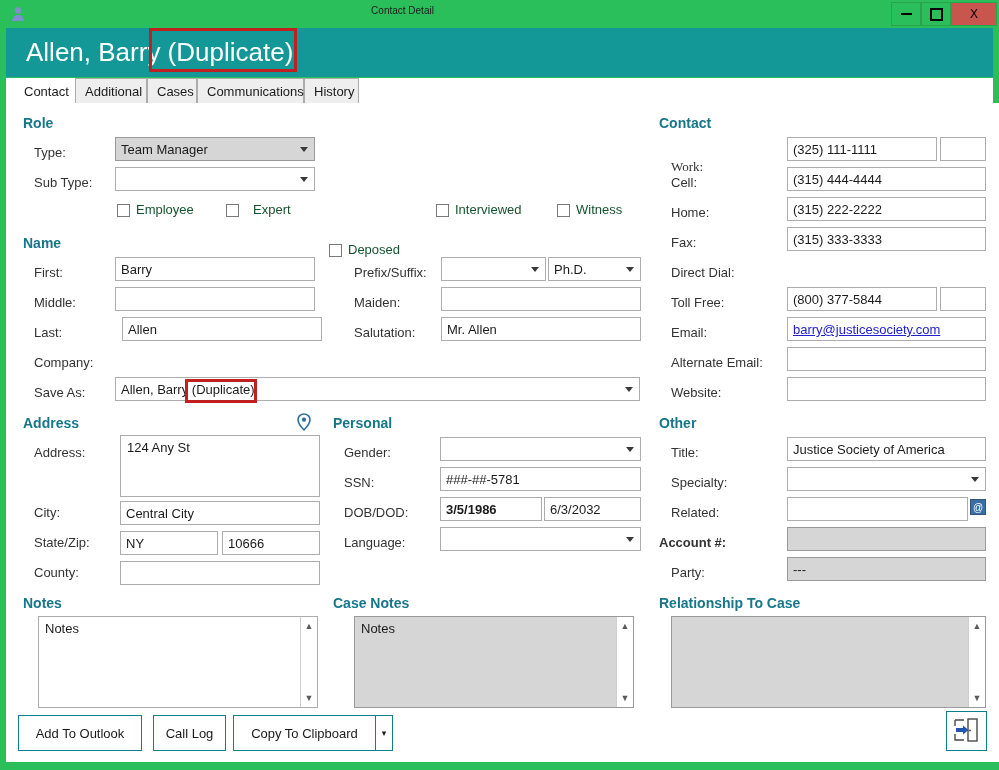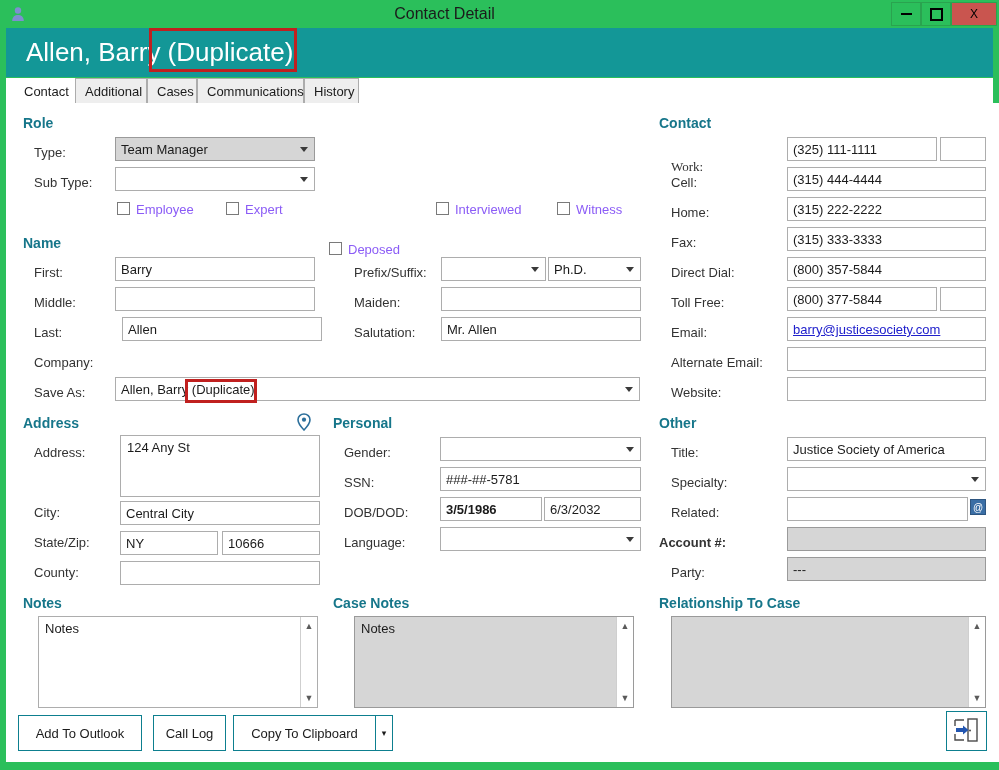--- a/index.html
+++ b/index.html
@@ -25,23 +25,22 @@
     width: 999px; height: 28px;
     background: #2BBF5B;
   }
   .titlebar-icon {
     position: absolute; left: 11px; top: 6px;
     width: 14px; height: 16px;
   }
   .title-text {
     position: absolute; left: 0; top: 5px; width: 805px;
     text-align: center;
-    font-size: 16px;
+    font-size: 10px;
     color: #1b1b1b;
-    margin-left: 42px;
   }
   .wincontrols {
     position: absolute; right: 2px; top: 2px;
     height: 24px;
     display: flex;
   }
   .wb {
     width: 30px; height: 24px;
     display: flex; align-items: center; justify-content: center;
     font-size: 12px; color: #000;
@@ -142,22 +141,22 @@
   .combo.filled { background: #d6d6d6; border: 1px solid #9a9a9a; }
   .combo .arw {
     position: absolute; right: 6px; top: 9px;
     width: 0; height: 0;
     border-left: 4px solid transparent;
     border-right: 4px solid transparent;
     border-top: 5px solid #3a3a3a;
   }
   .cbx {
     position: absolute;
-    display: flex; align-items: flex-start;
-    font-size: 13px; color: #8b5cf6;
+    display: flex; align-items: flex-end;
+    font-size: 13px; color: #14532d;
     white-space: nowrap;
   }
   .cbx .box {
     width: 13px; height: 13px;
     border: 1px solid #7a7a7a;
     background: #fff;
     box-sizing: border-box;
     margin-right: 6px;
     flex: none;
   }
@@ -263,21 +262,21 @@
     </div>
     <div class="lbl" style="left:28px; top:72px;">Sub Type:</div>
     <div class="combo" style="left:109px; top:64px; width:200px;">
       <span></span><span class="arw"></span>
     </div>
 
     <div class="cbx" style="left:111px; top:99px;">
       <span class="box"></span>
         <span>Employee</span>
     </div>
-    <div class="cbx" style="left:220px; top:99px;">
+    <div class="cbx" style="left:220px; top:99px;gap:8px;">
       <span class="box"></span>
         <span>Expert</span>
     </div>
     <div class="cbx" style="left:323px; top:99px;margin-top:40px;">
       <span class="box"></span>
         <span>Deposed</span>
     </div>
     <div class="cbx" style="left:430px; top:99px;">
       <span class="box"></span>
         <span>Interviewed</span>
@@ -348,21 +347,20 @@
     <div class="lbl" style="left:665px; top:56px;font-family:Liberation Serif, serif;">Work:</div>
     <div class="fld" style="left:781px; top:34px; width:150px;">(325) 111-1111</div>
     <div class="fld" style="left:934px; top:34px; width:46px;"></div>
     <div class="lbl" style="left:665px; top:72px;">Cell:</div>
     <div class="fld" style="left:781px; top:64px; width:199px;">(315) 444-4444</div>
     <div class="lbl" style="left:665px; top:102px;">Home:</div>
     <div class="fld" style="left:781px; top:94px; width:199px;">(315) 222-2222</div>
     <div class="lbl" style="left:665px; top:132px;">Fax:</div>
     <div class="fld" style="left:781px; top:124px; width:199px;">(315) 333-3333</div>
     <div class="lbl" style="left:665px; top:162px;">Direct Dial:</div>
-    <div class="fld" style="left:781px; top:154px; width:199px;">(800) 357-5844</div>
     <div class="lbl" style="left:665px; top:192px;">Toll Free:</div>
     <div class="fld" style="left:781px; top:184px; width:150px;">(800) 377-5844</div>
     <div class="fld" style="left:934px; top:184px; width:46px;"></div>
     <div class="lbl" style="left:665px; top:222px;">Email:</div>
     <div class="fld link" style="left:781px; top:214px; width:199px;">barry@justicesociety.com</div>
     <div class="lbl" style="left:665px; top:252px;">Alternate Email:</div>
     <div class="fld" style="left:781px; top:244px; width:199px;"></div>
     <div class="lbl" style="left:665px; top:282px;">Website:</div>
     <div class="fld" style="left:781px; top:274px; width:199px;"></div>
 

